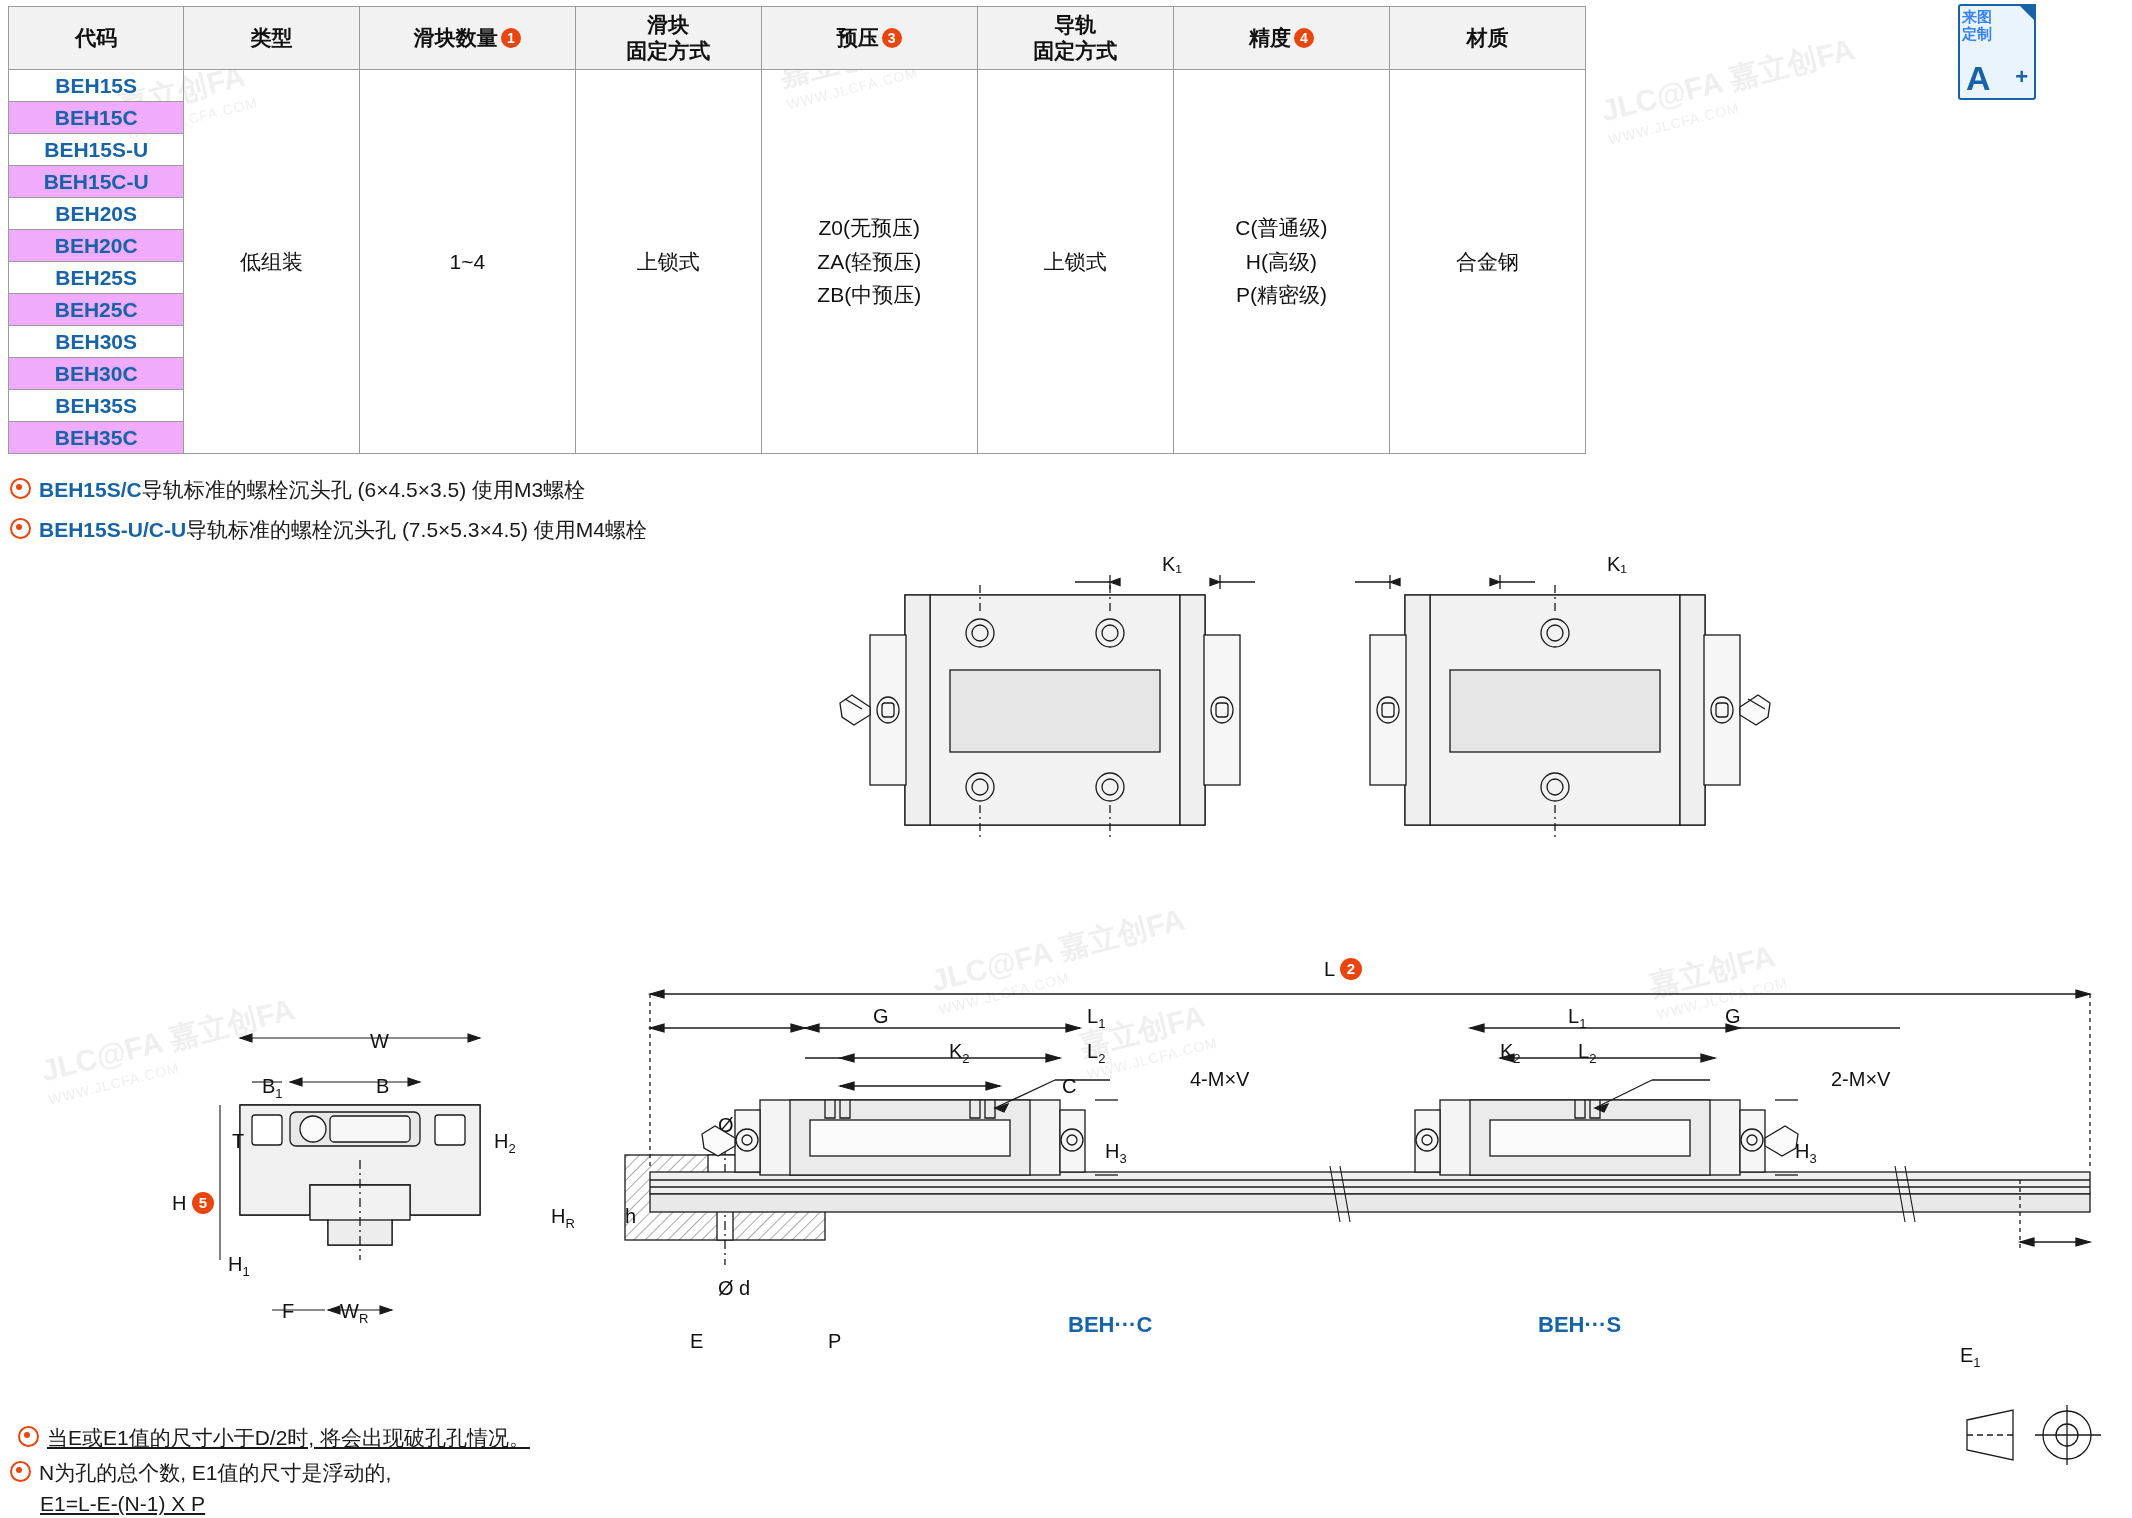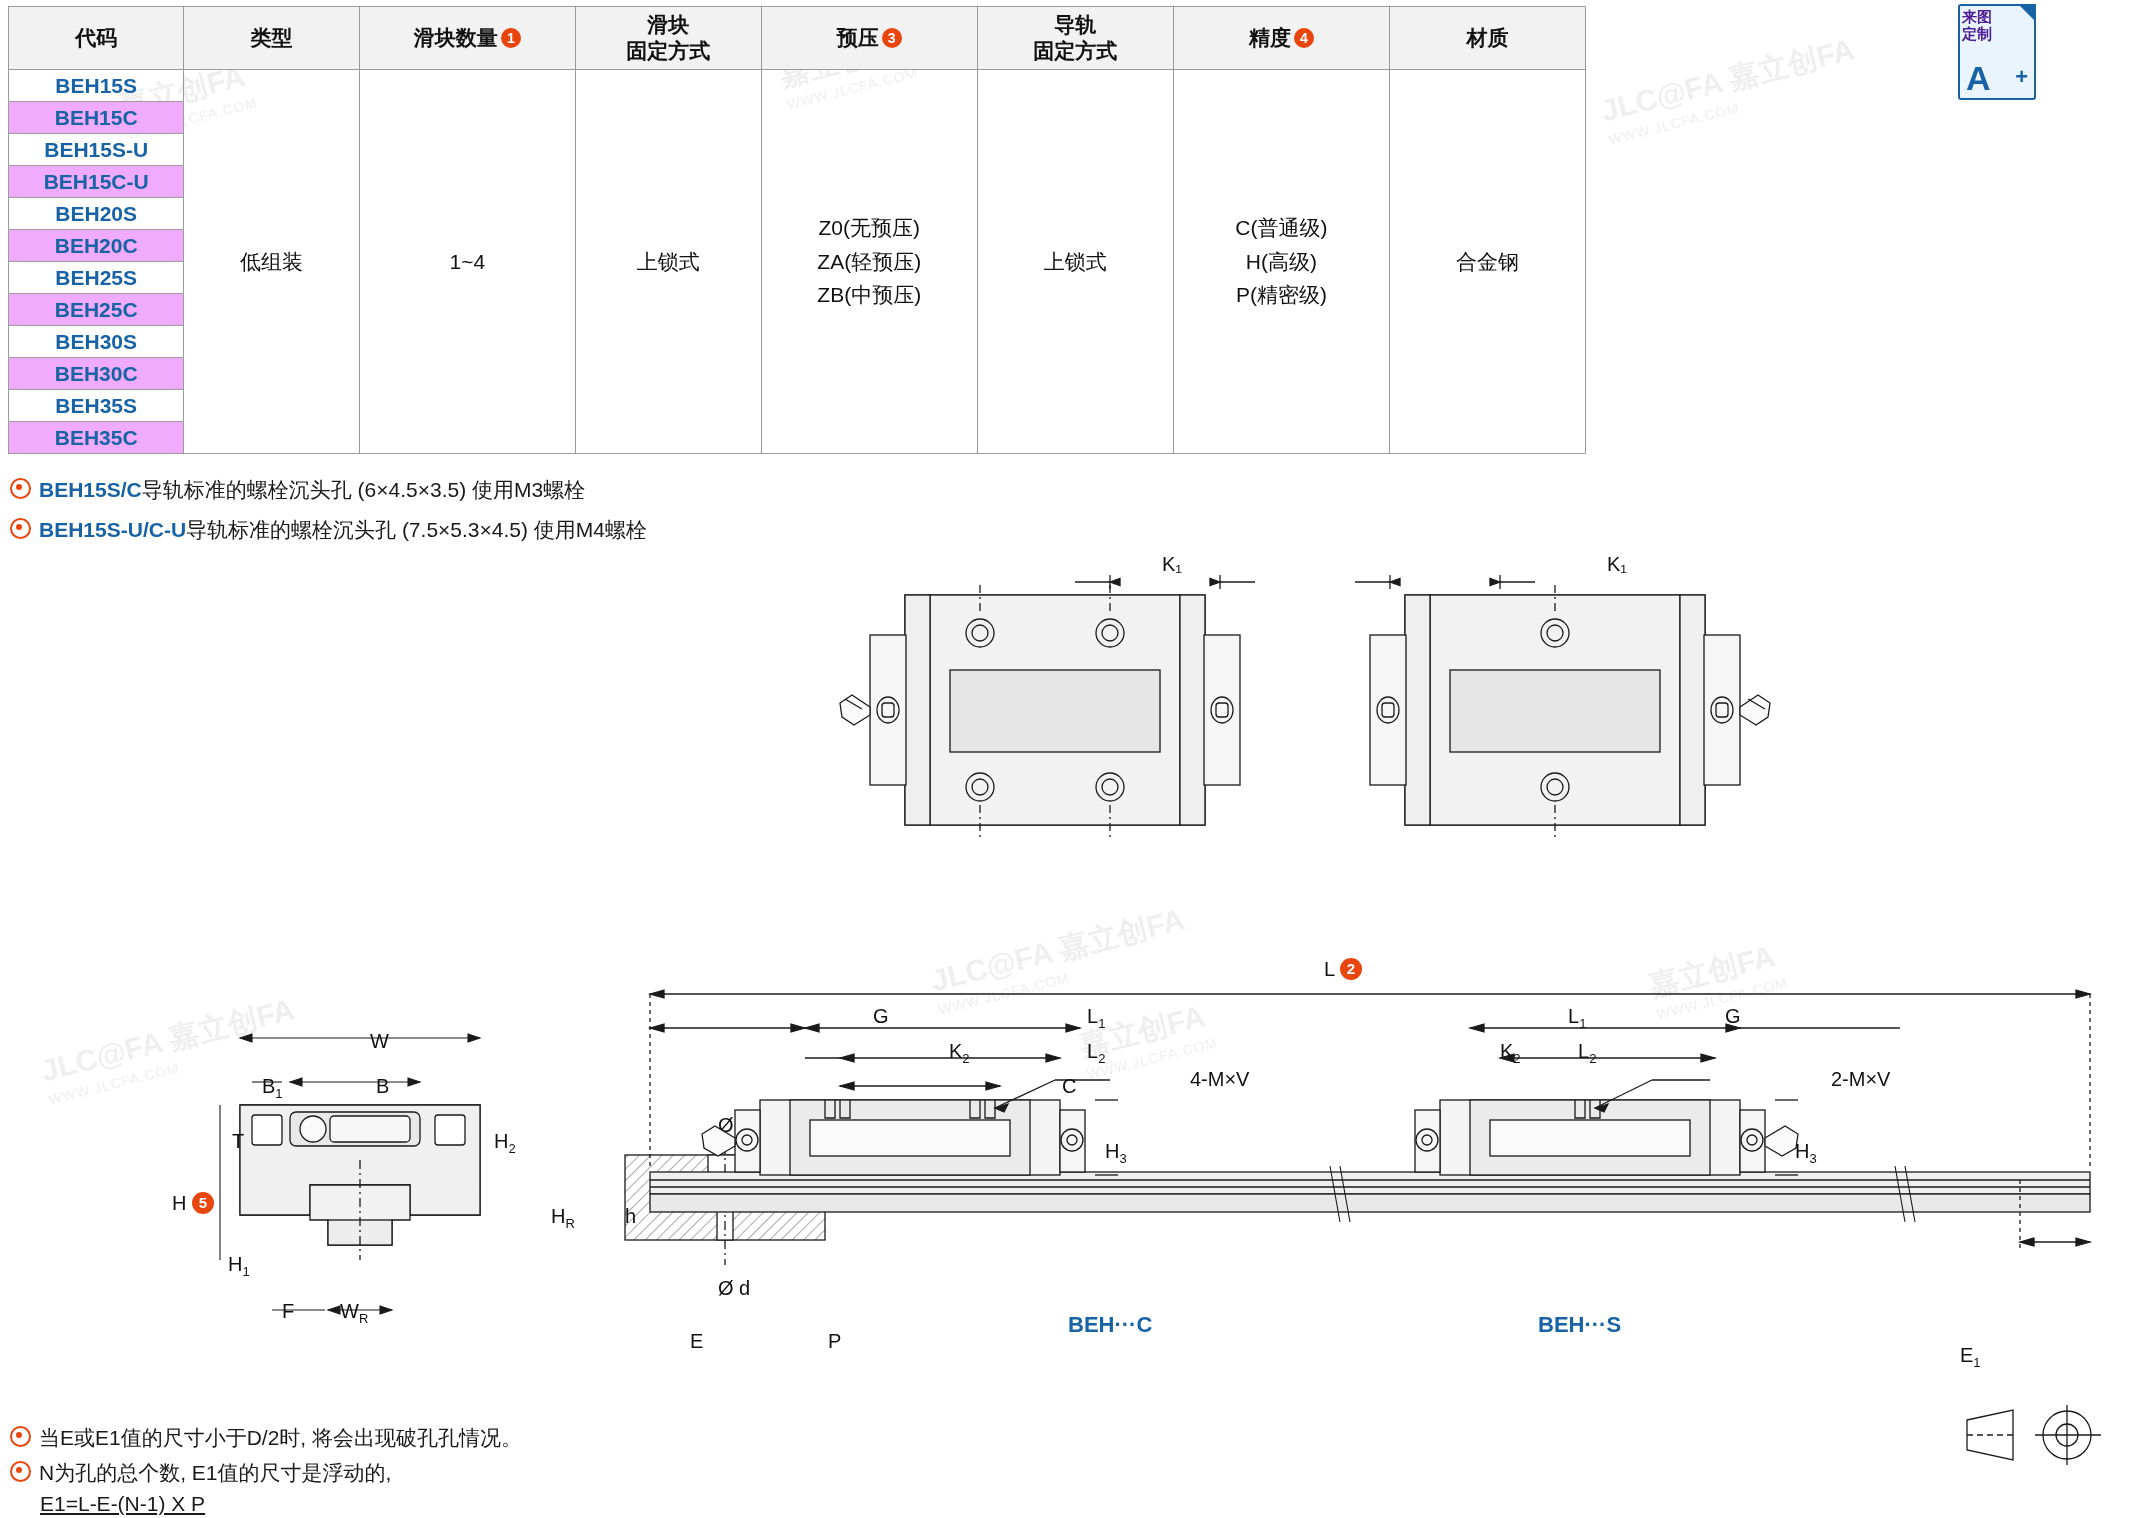--- a/index.html
+++ b/index.html
@@ -88,21 +88,21 @@
   }
   .badge .sheet{
     position:absolute;inset:0;
     background:#eaf4fd;border:2px solid #1763a6;border-radius:3px;
   }
   .badge .fold{
     position:absolute;right:0;top:0;
     width:0;height:0;border-left:18px solid transparent;border-top:18px solid #1763a6;
   }
   .badge .t1{
-    position:absolute;left:4px;top:4px;font-size:15px;color:#4c1d95;
+    position:absolute;left:4px;top:4px;font-size:15px;color:#3b82f6;
     line-height:1.15;font-weight:bold;
   }
   .badge .A{
     position:absolute;left:8px;bottom:2px;font-size:34px;color:#1763a6;font-weight:bold;
   }
   .badge .plus{
     position:absolute;right:8px;bottom:10px;color:#1763a6;font-size:22px;font-weight:bold;
   }
 
   
@@ -447,21 +447,21 @@
 <div class="lbl" style="left:1568px;top:1005px;">L<sub>1</sub></div>
 <div class="lbl" style="left:1725px;top:1005px;">G</div>
 <div class="lbl" style="left:1500px;top:1040px;">K<sub>2</sub></div>
 <div class="lbl" style="left:1578px;top:1040px;">L<sub>2</sub></div>
 <div class="lbl" style="left:1790px;top:1068px;margin-left:41px;">2-M×V</div>
 <div class="lbl" style="left:1795px;top:1140px;">H<sub>3</sub></div>
 <div class="lbl" style="left:1960px;top:1344px;">E<sub>1</sub></div>
 <div class="sec-lbl" style="left:1068px;top:1312px;">BEH···C</div>
 <div class="sec-lbl" style="left:1538px;top:1312px;">BEH···S</div>
 
-<div class="note" style="left:10px;top:1424px;">
+<div class="note" style="left:18px;top:1424px;text-decoration:underline;">
   <span class="bullet"></span><span>当E或E1值的尺寸小于D/2时, 将会出现破孔孔情况。</span>
 </div>
 <div class="note" style="left:10px;top:1459px;">
   <span class="bullet"></span><span>N为孔的总个数, E1值的尺寸是浮动的,</span>
 </div>
 <div class="note" style="left:40px;top:1492px;text-decoration:underline;">
   <span>E1=L-E-(N-1) X P</span>
 </div>
 
 <svg class="dwg" style="left:1955px;top:1400px;" width="165" height="70" viewBox="0 0 165 70">

